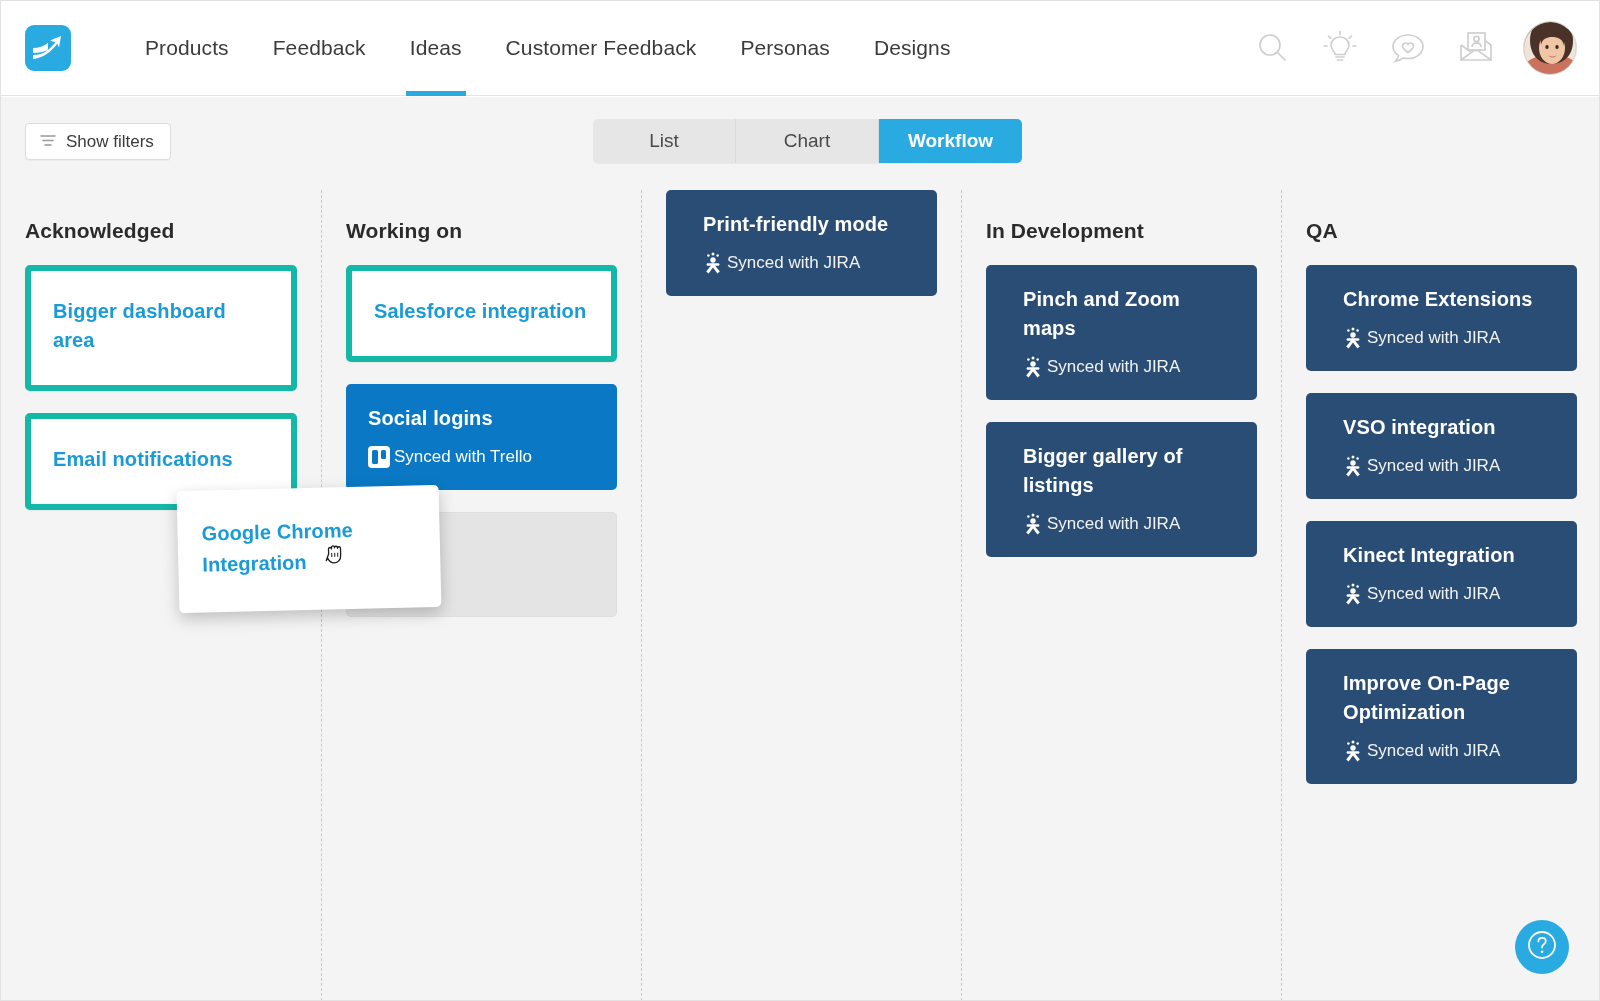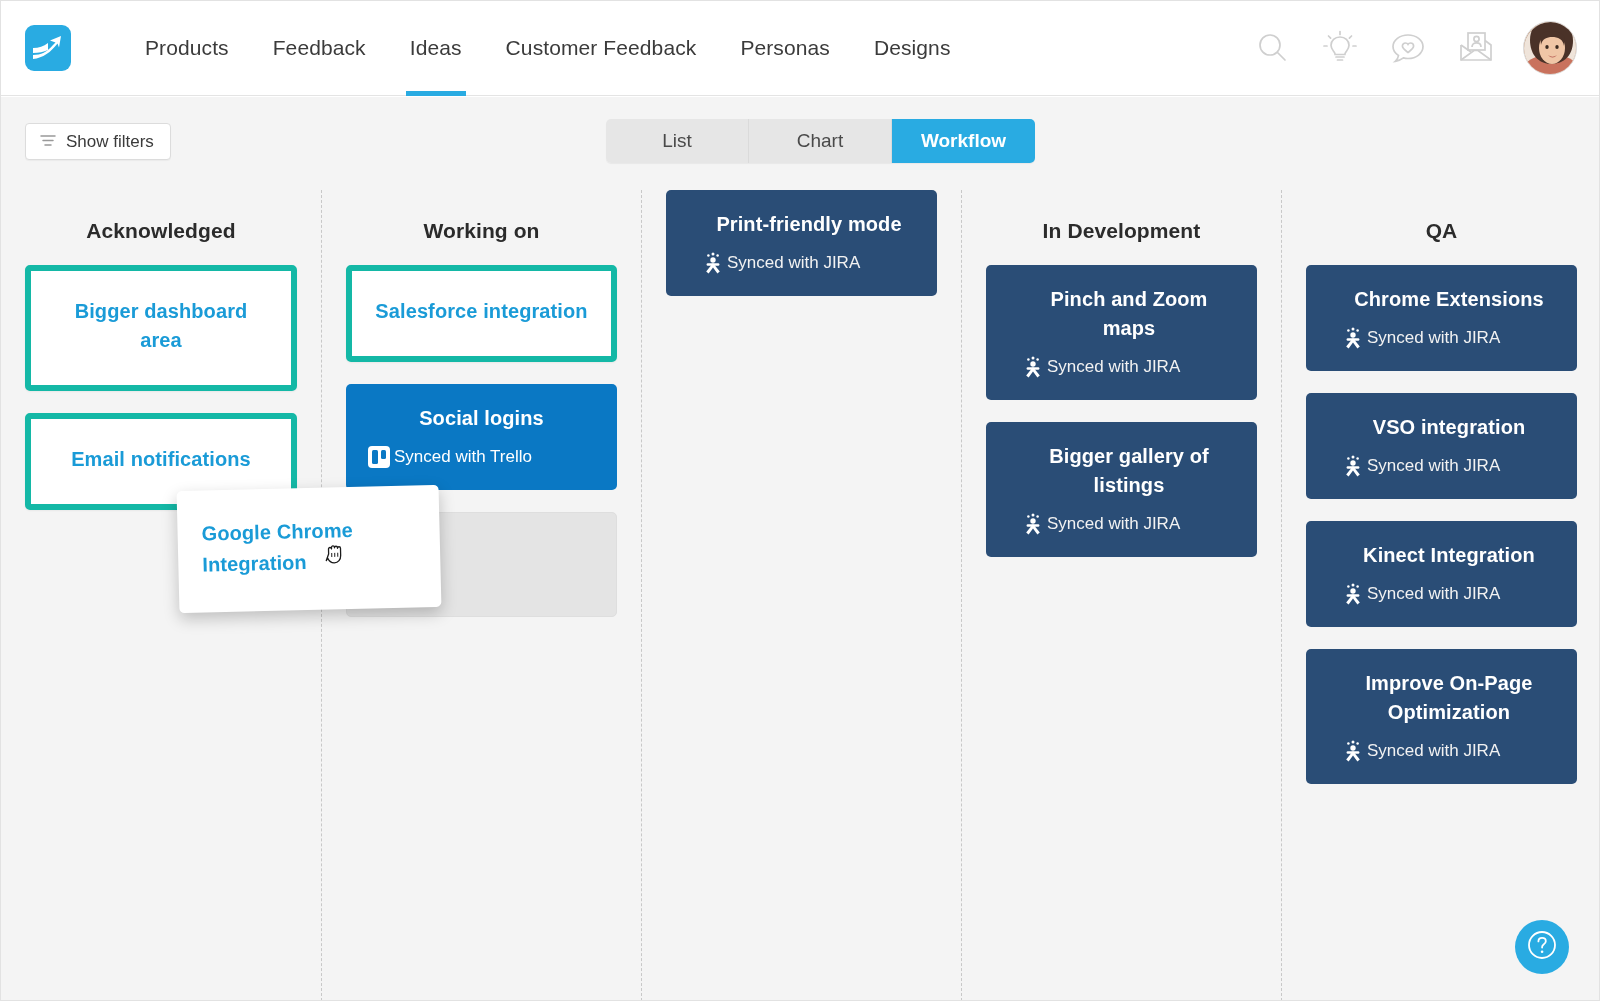--- a/index.html
+++ b/index.html
@@ -117,21 +117,21 @@
     border: 1px solid #dcdcdc;
     border-radius: 4px;
     font-size: 17px;
     color: #3b3b3b;
     cursor: pointer;
     box-shadow: 0 1px 1px rgba(0,0,0,.04);
   }
 
   .viewtabs {
     position: absolute;
-    left: 605px; top: 22px;
+    left: 592px; top: 22px;
     display: flex;
     border-radius: 5px;
     overflow: hidden;
     box-shadow: 0 1px 1px rgba(0,0,0,.05);
   }
   .viewtab {
     height: 44px;
     min-width: 143px;
     display: flex;
     align-items: center;
@@ -158,21 +158,20 @@
     height: 811px;
     background: #f4f4f4;
     display: flex;
   }
   .column {
     position: relative;
     width: 320px;
     flex: none;
     padding: 0 24px;
     height: 811px;
-    text-align: center;
   }
   .column + .column { border-left: 1px dashed #c8c8c8; }
 
   .col-title {
     font-size: 21px;
     color: #2b2b2b;
     font-weight: bold;
     margin-top: 29px;
     margin-bottom: 22px;
     letter-spacing: .1px;

